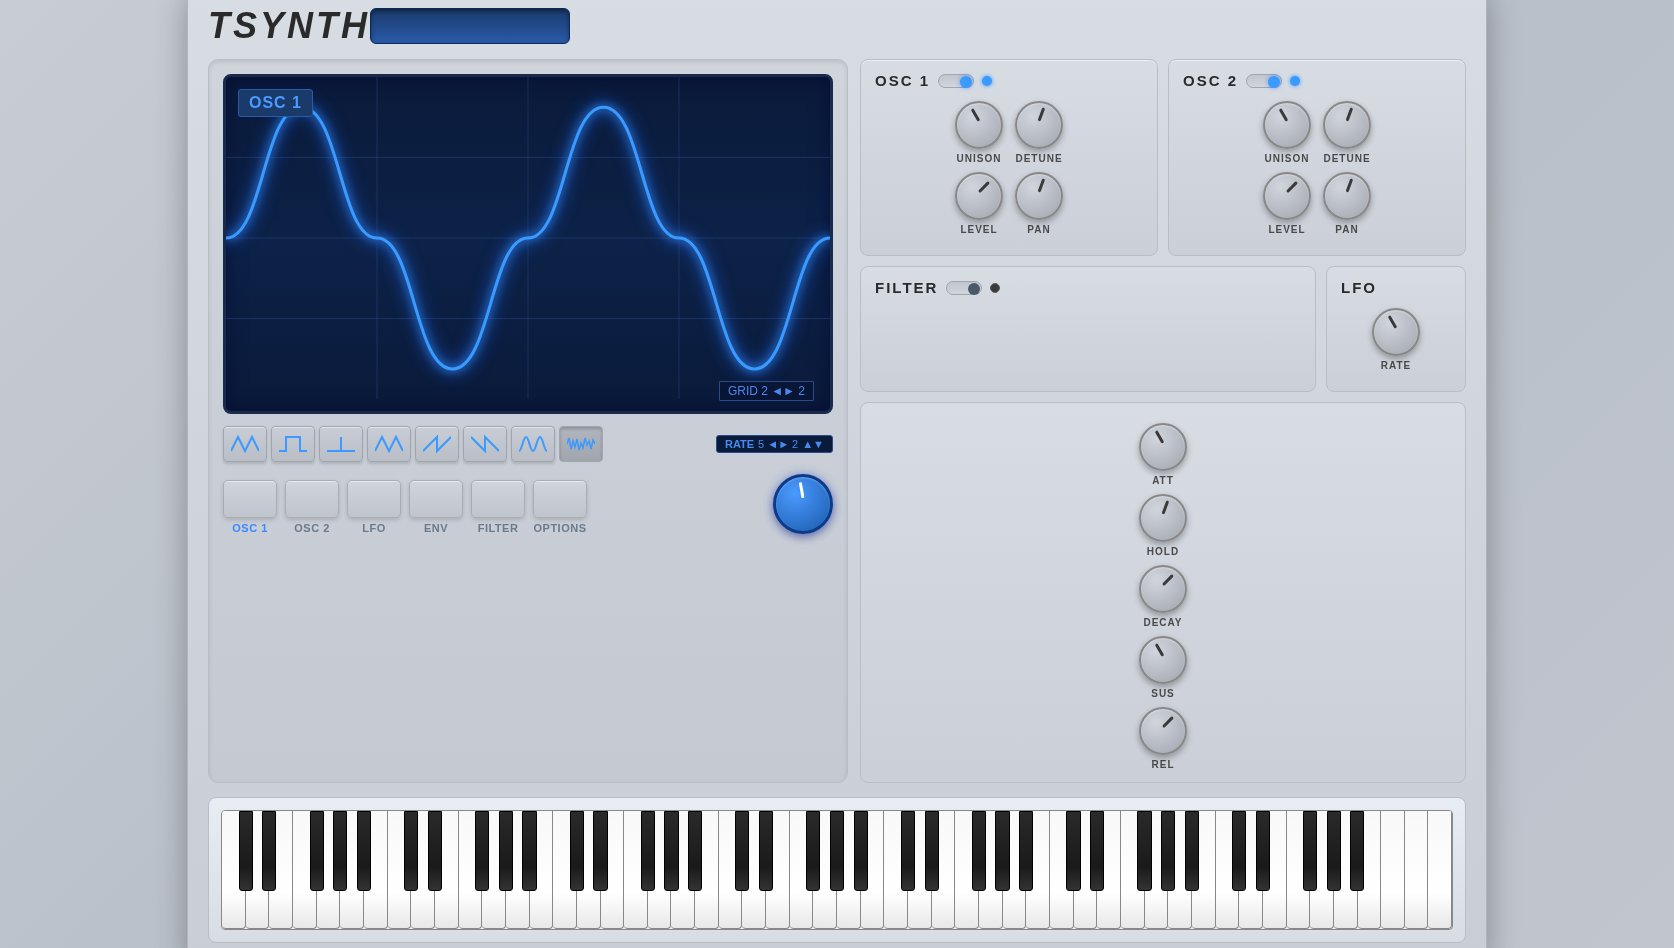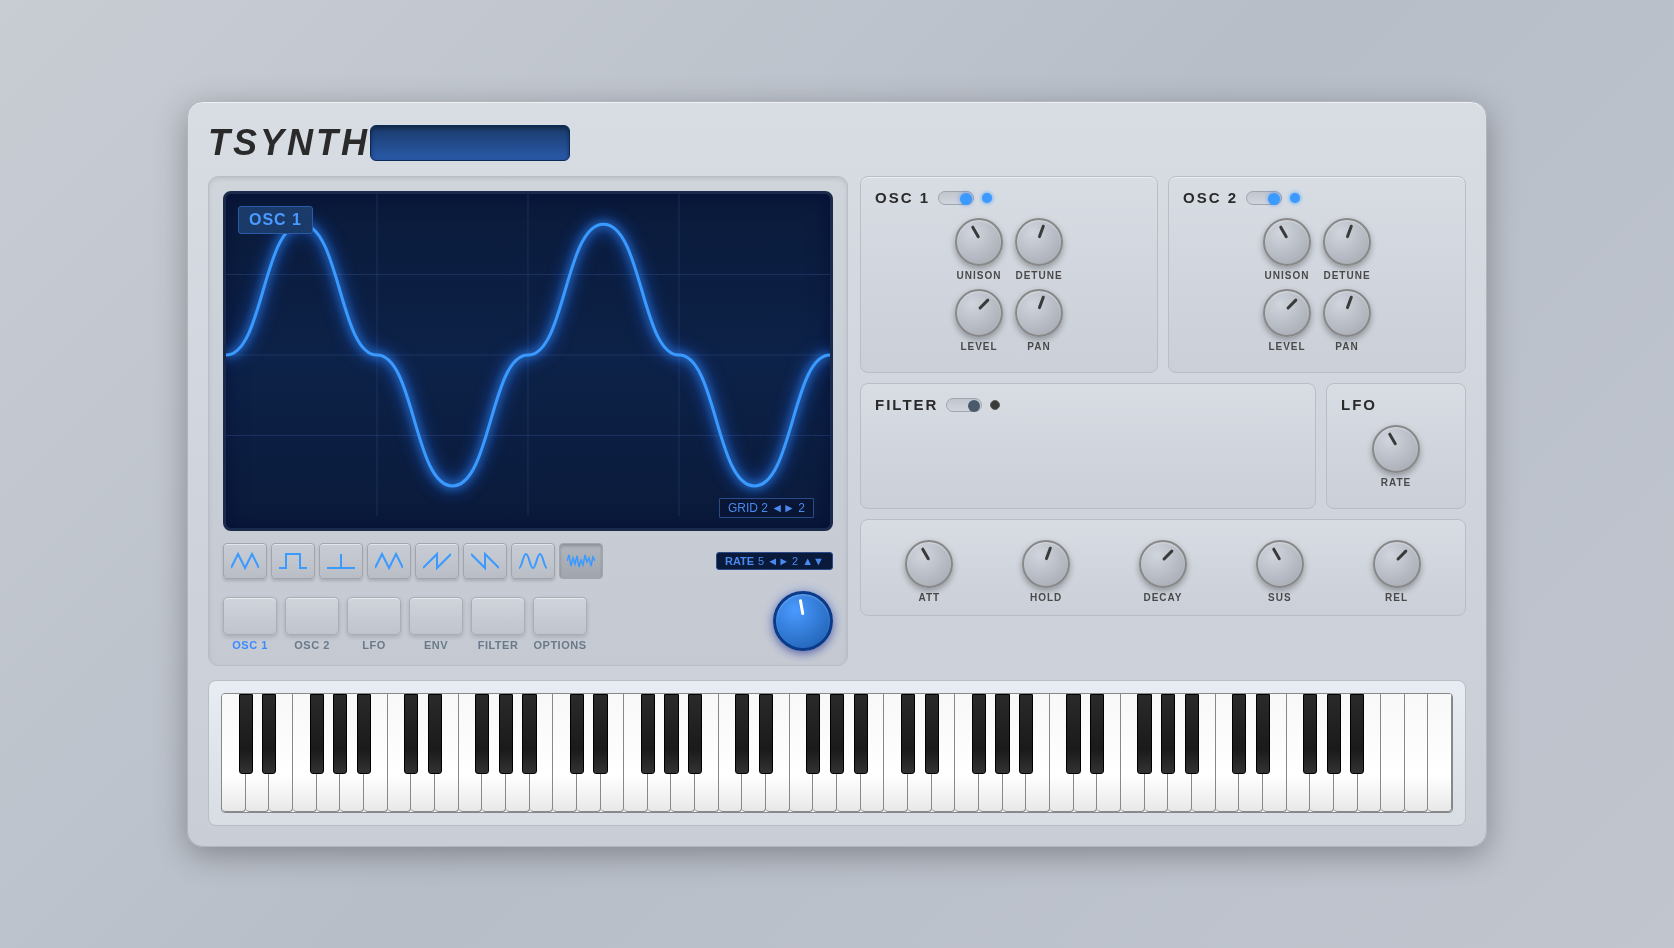--- a/index.html
+++ b/index.html
@@ -335,20 +335,21 @@
       border-radius: 8px;
       padding: 12px 14px;
       border: 1px solid #b8bdc6;
     }
 
     .env-knob-row {
       display: flex;
       gap: 8px;
       justify-content: space-around;
       margin-top: 8px;
+      flex-direction: column;
     }
 
     
     .keyboard-section {
       margin-top: 14px;
       background: linear-gradient(180deg, #e8edf4 0%, #d8dde4 100%);
       border-radius: 8px;
       padding: 12px;
       border: 1px solid #b8bdc6;
     }

